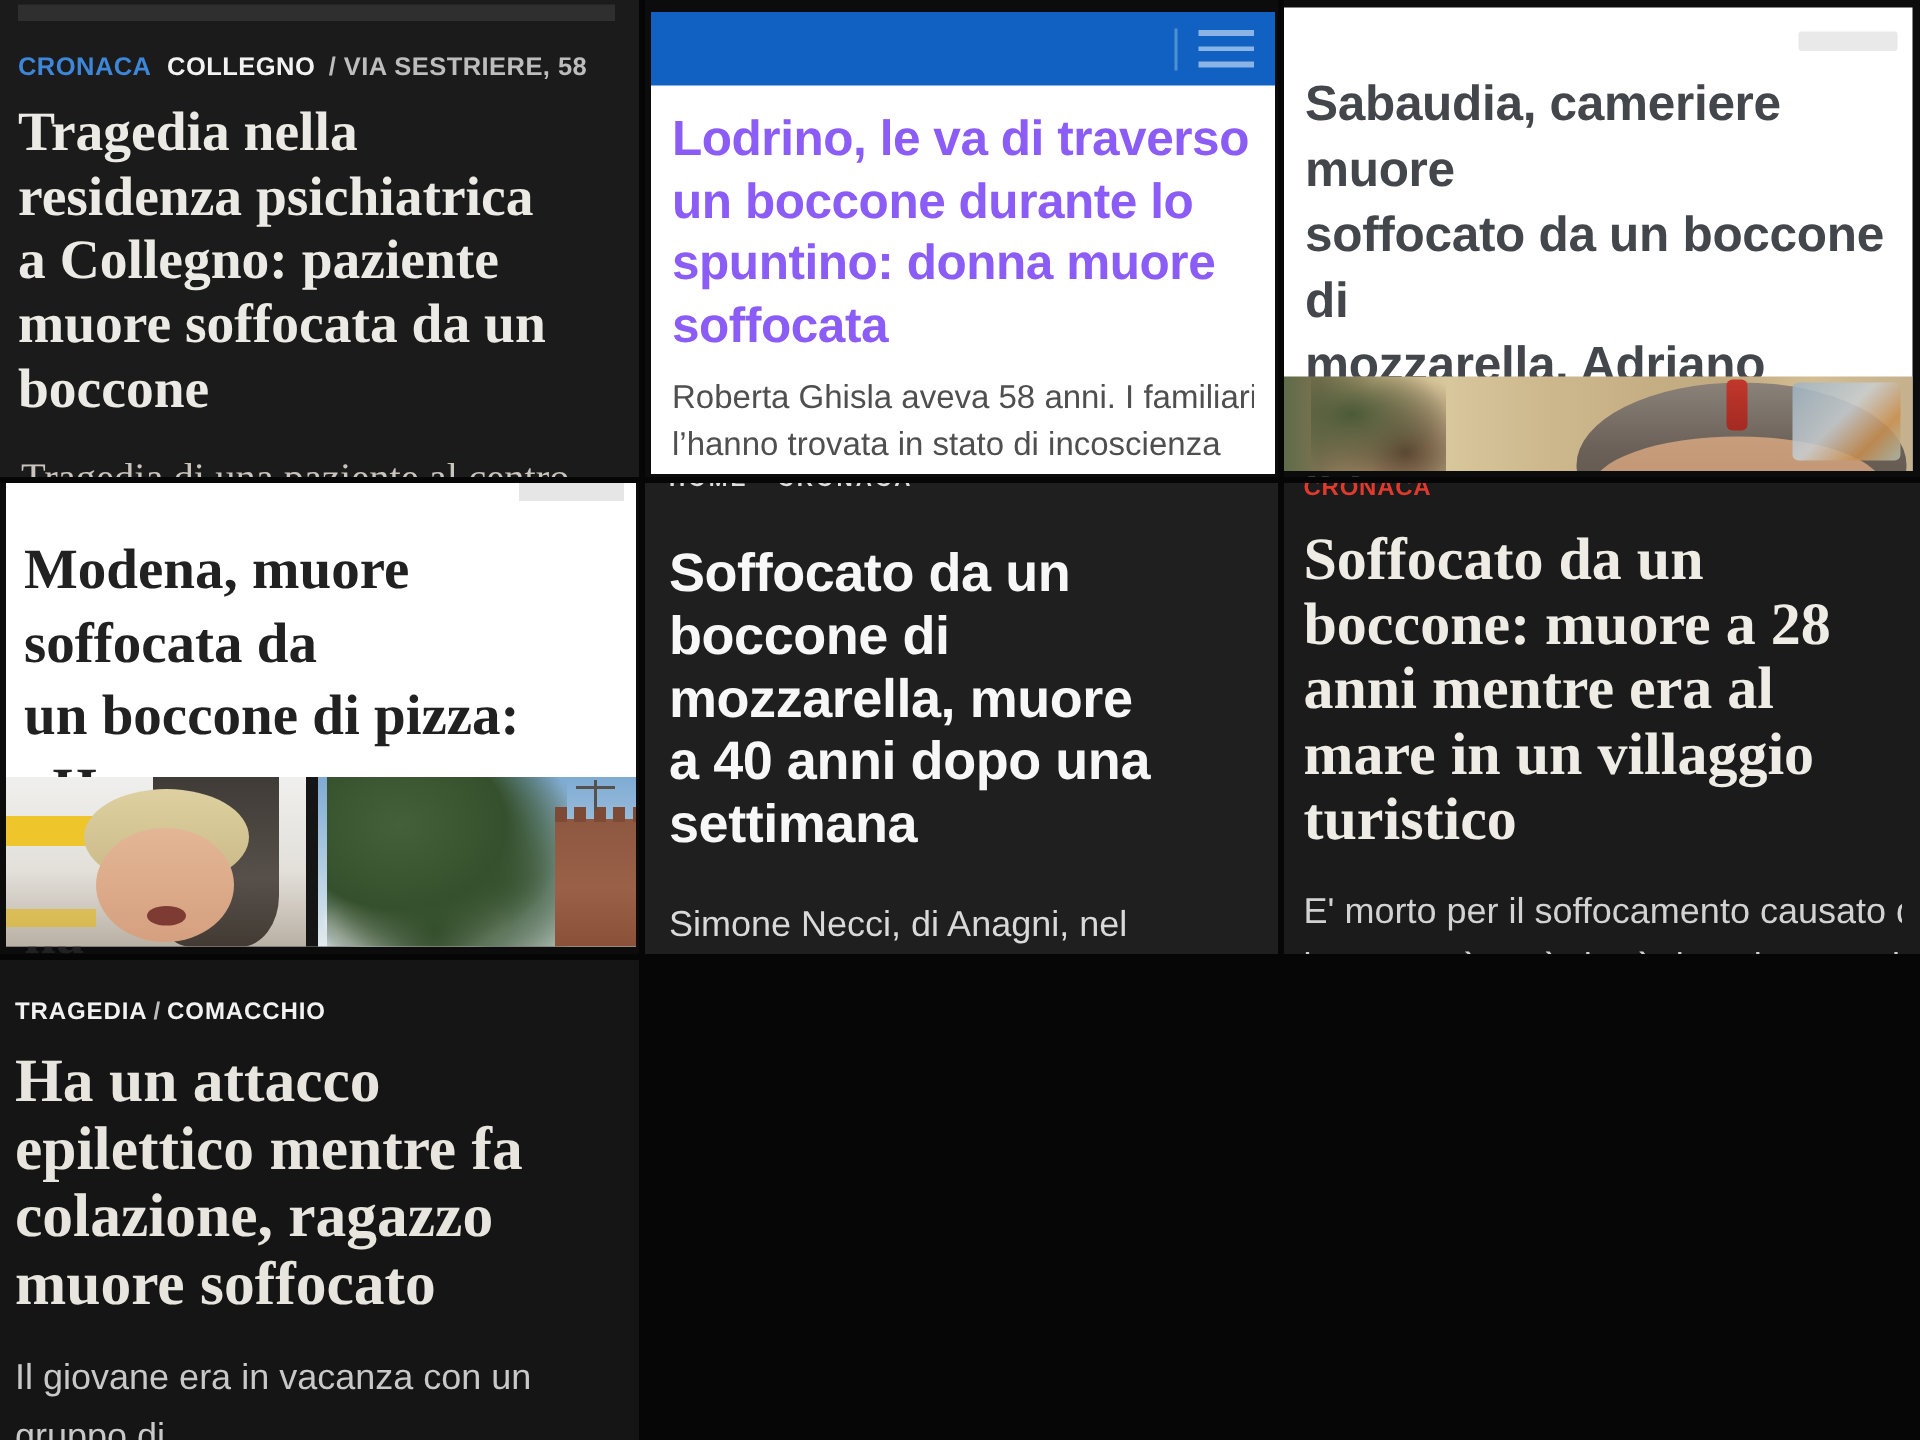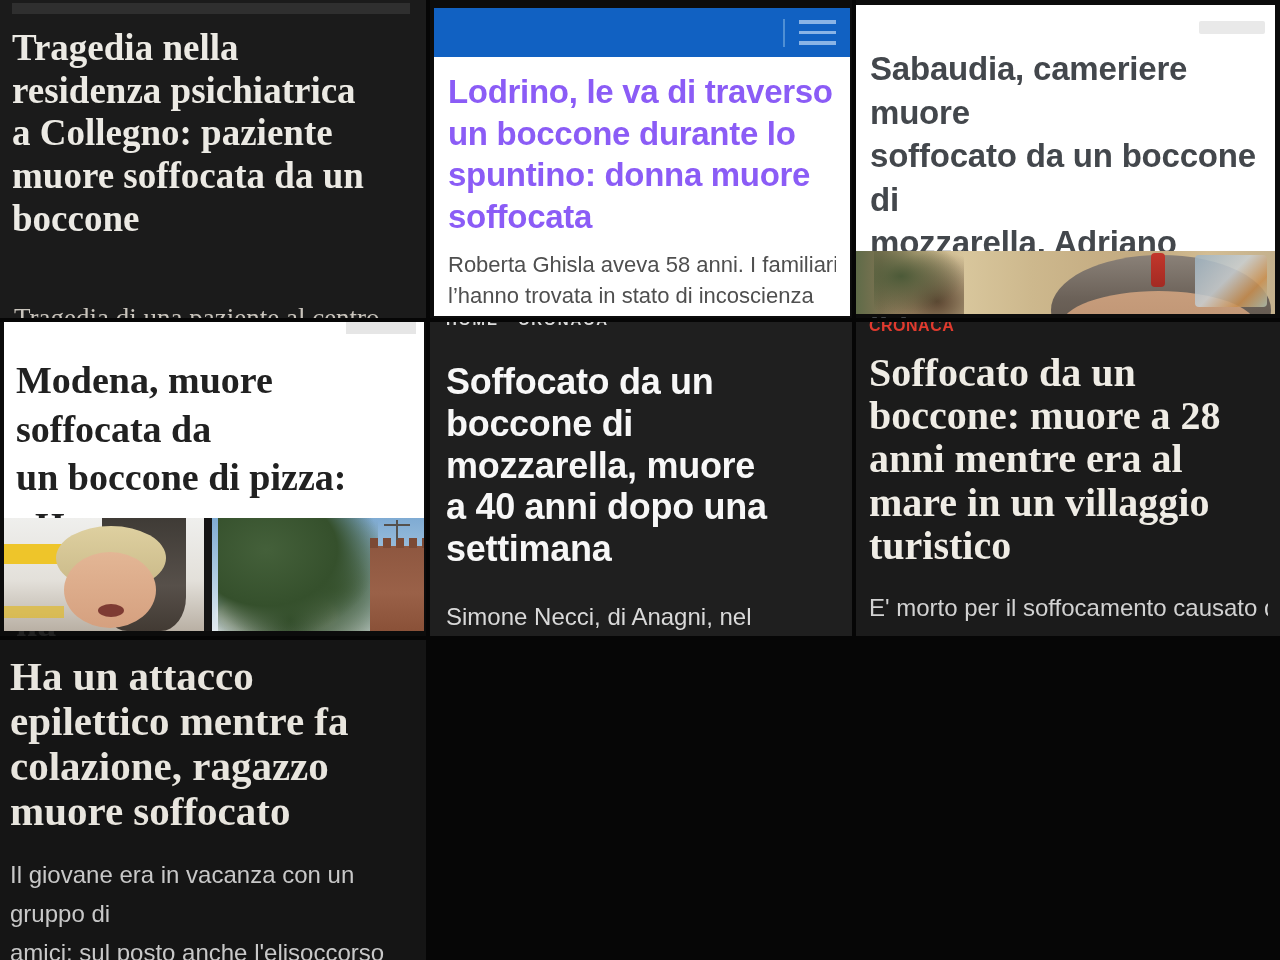--- a/index.html
+++ b/index.html
@@ -127,20 +127,25 @@
   .cellI h1{margin:14px 0 0 0;font-size:41px;line-height:1.1;font-weight:bold;color:#e8e5de;}
   .cellI .dek{margin-top:22px;font-size:24px;line-height:1.62;color:#c8c8c8;}
 </style>
 </head>
 <body>
 
 <div class="collage">
 
   <section class="cell cellA">
     <div class="topbar"></div>
+    <div class="kicker">
+      <span class="k-blue">CRONACA</span>
+      <span class="k-white">COLLEGNO</span>
+      <span class="k-gray">/ VIA SESTRIERE, 58</span>
+    </div>
     <h1 class="serif pre">Tragedia nella
 residenza psichiatrica
 a Collegno: paziente
 muore soffocata da un
 boccone</h1>
     <div class="clipline">Tragedia di una paziente al centro</div>
   </section>
 
 
   <section class="cell cellC">
@@ -230,20 +235,23 @@
 boccone: muore a 28
 anni mentre era al
 mare in un villaggio
 turistico</h1>
     <div class="dek pre-clip">E' morto per il soffocamento causato da un
 boccone: è così che è deceduto un giovane di</div>
   </section>
 
 
   <section class="cell cellI">
+    <div class="kicker">
+      <span>TRAGEDIA</span><span class="slash">/</span><span>COMACCHIO</span>
+    </div>
     <h1 class="serif pre">Ha un attacco
 epilettico mentre fa
 colazione, ragazzo
 muore soffocato</h1>
     <div class="dek pre">Il giovane era in vacanza con un gruppo di
 amici: sul posto anche l'elisoccorso</div>
   </section>
 
 </div>
 

